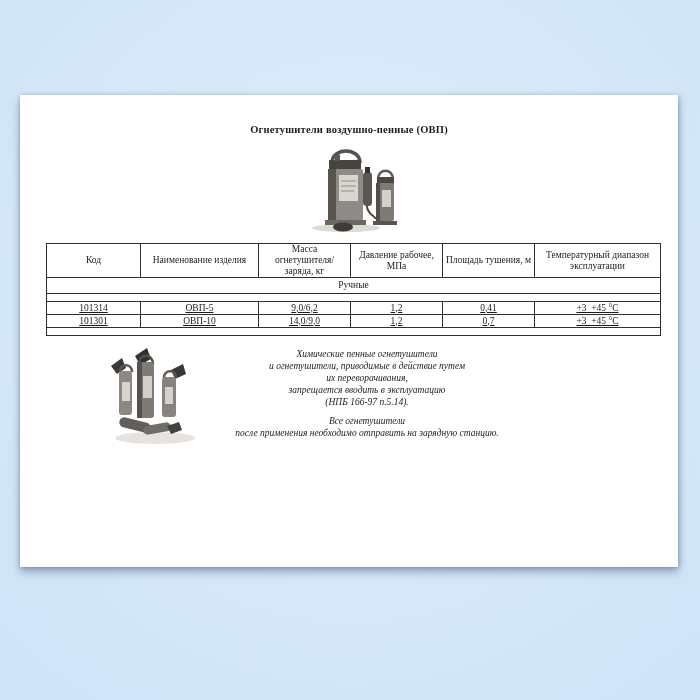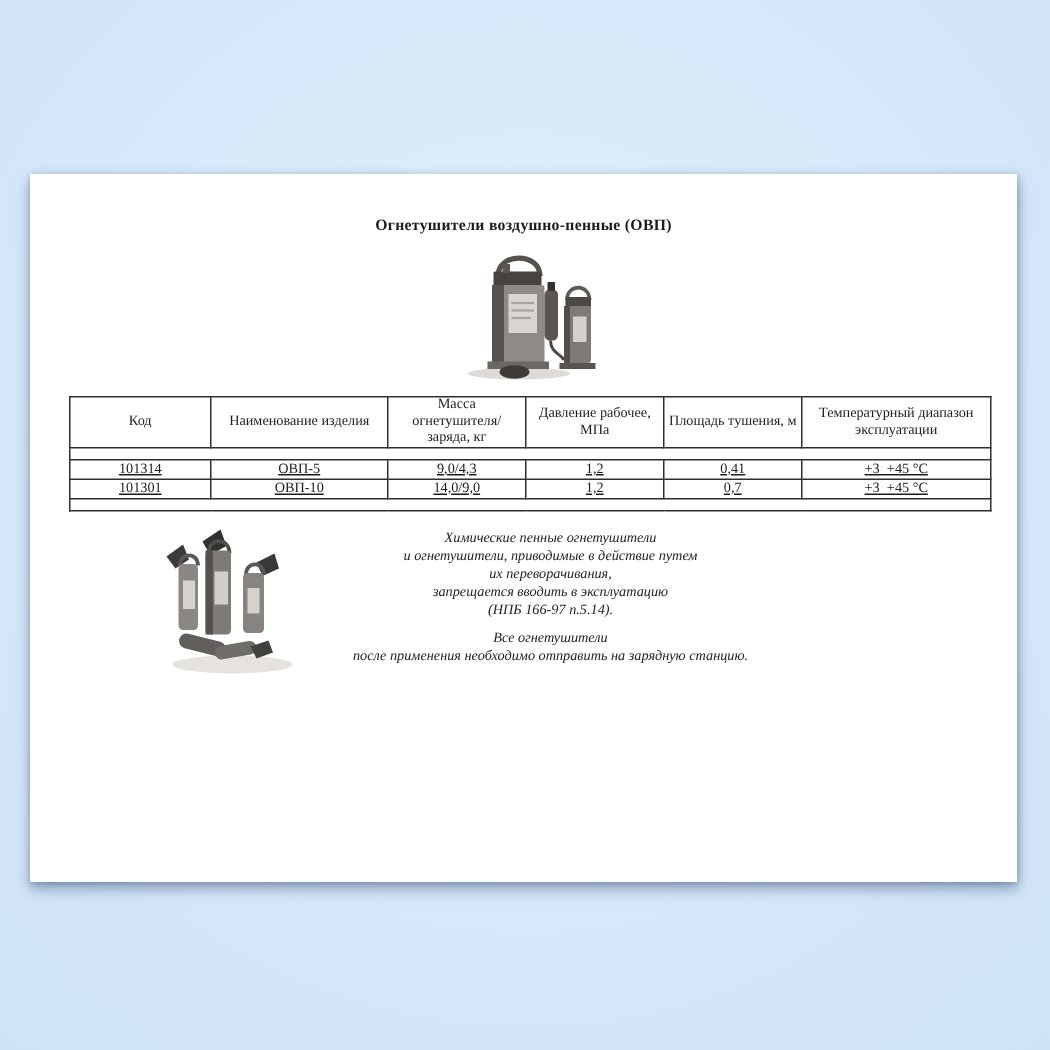--- a/index.html
+++ b/index.html
@@ -2,21 +2,21 @@
 <html><head>
 <meta charset="utf-8">
 <style>
   html,body{margin:0;padding:0;}
   .stage{
     position:relative;width:700px;height:700px;overflow:hidden;
     background:radial-gradient(circle at 50% 42%, #e2f0fc 0%, #d8eafa 45%, #cfe3f7 100%);
     font-family:"Liberation Serif","DejaVu Serif",serif;color:#1c1c1c;
   }
   .sheet{
-    position:absolute;left:20px;top:116px;width:658px;height:472px;background:#ffffff;
+    position:absolute;left:20px;top:95px;width:658px;height:472px;background:#ffffff;
     box-shadow:0 5px 9px rgba(88,110,142,.55), 0 1px 3px rgba(88,110,142,.35), 2px 0 5px rgba(88,110,142,.18);
   }
   .title{ text-align:center;font-weight:bold;font-size:10.5px;letter-spacing:.2px; }
   .title-ovp{ margin-top:29px; }
   .title-ou{ margin-top:14px; }
   .photo-main{ text-align:center;margin-top:6px;height:92px; }
   table.spec{
     border-collapse:collapse;margin:10px 0 0 26px;width:614px;
     font-size:9.5px;table-layout:fixed;
   }
@@ -89,27 +89,30 @@
         <tr>
           <th>Код</th>
           <th>Наименование изделия</th>
           <th>Масса огнетушителя/<br>заряда, кг</th>
           <th>Давление рабочее,<br>МПа</th>
           <th>Площадь тушения, м</th>
           <th>Температурный диапазон<br>эксплуатации</th>
         </tr>
       </thead>
       <tbody>
+        <tr>
+          <td class="section-label" colspan="6">Ручные</td>
+        </tr>
         <tr class="spacer">
             <td colspan="6"></td>
           </tr>
         <tr class="data">
           <td>101314</td>
           <td>ОВП-5</td>
-          <td>9,0/4,3</td>
+          <td>9,0/6,2</td>
           <td>1,2</td>
           <td>0,41</td>
           <td>+3&nbsp; +45 °С</td>
         </tr>
         <tr class="data">
           <td>101301</td>
           <td>ОВП-10</td>
           <td>14,0/9,0</td>
           <td>1,2</td>
           <td>0,7</td>

